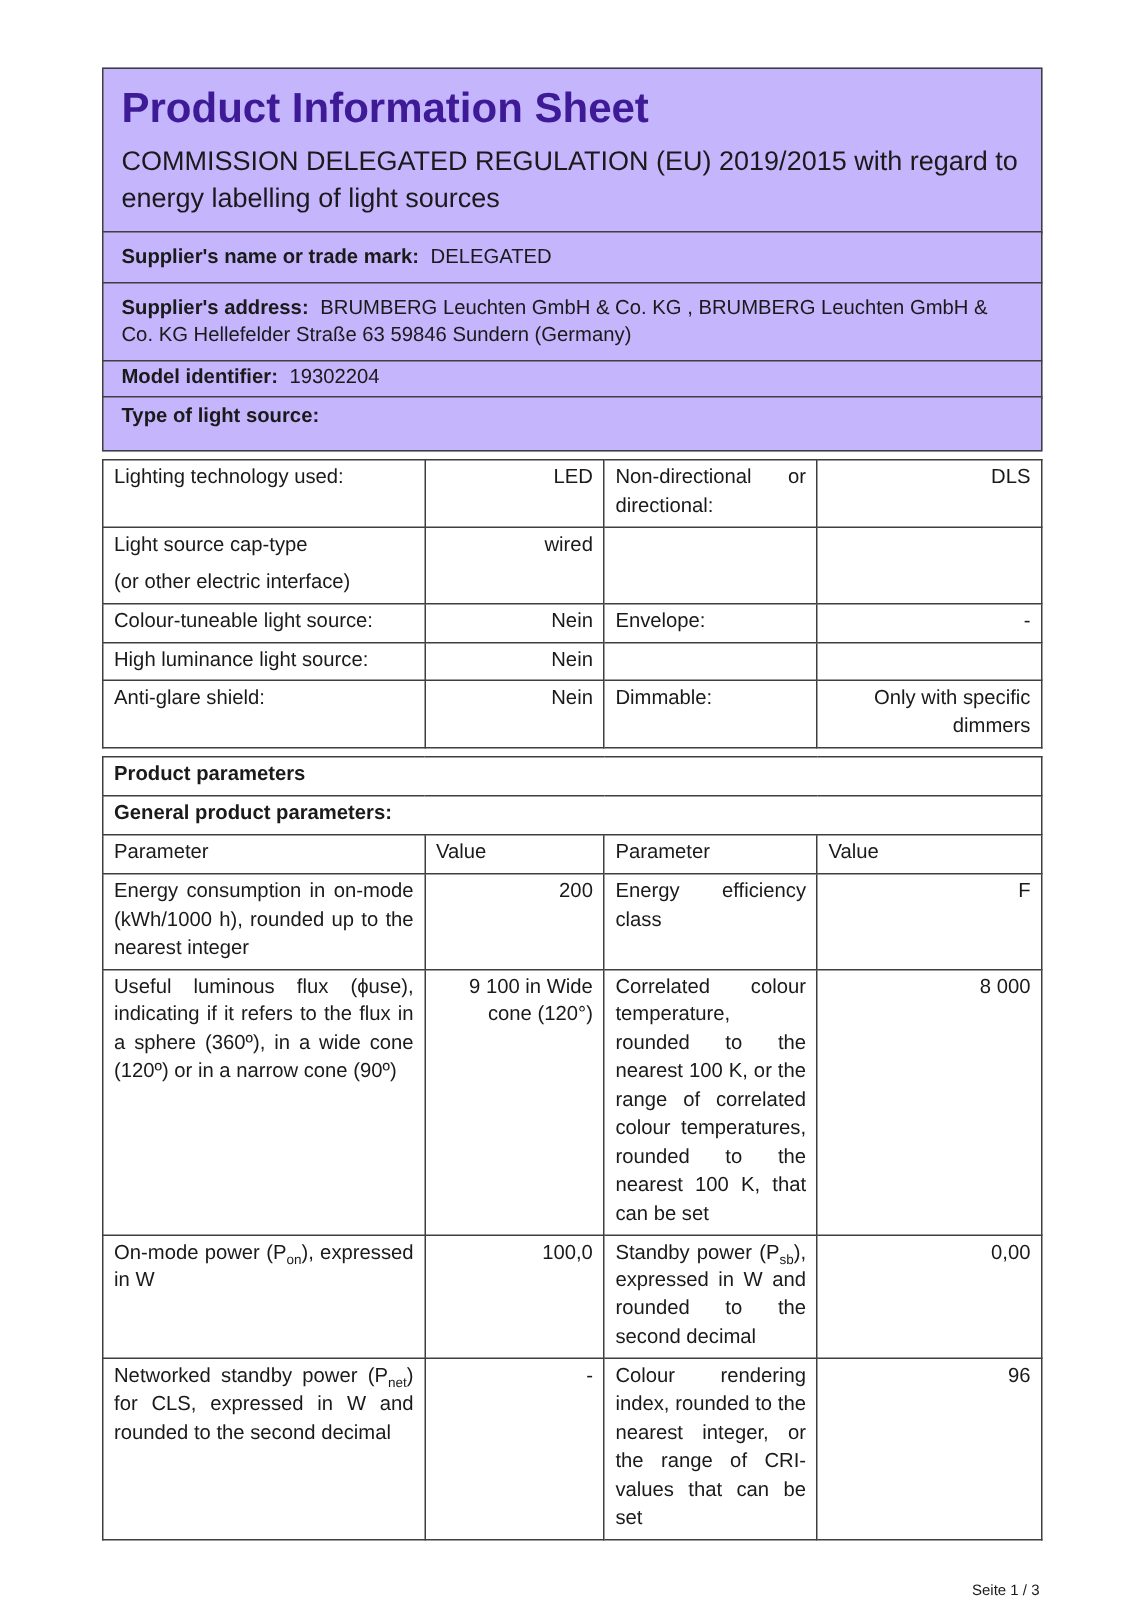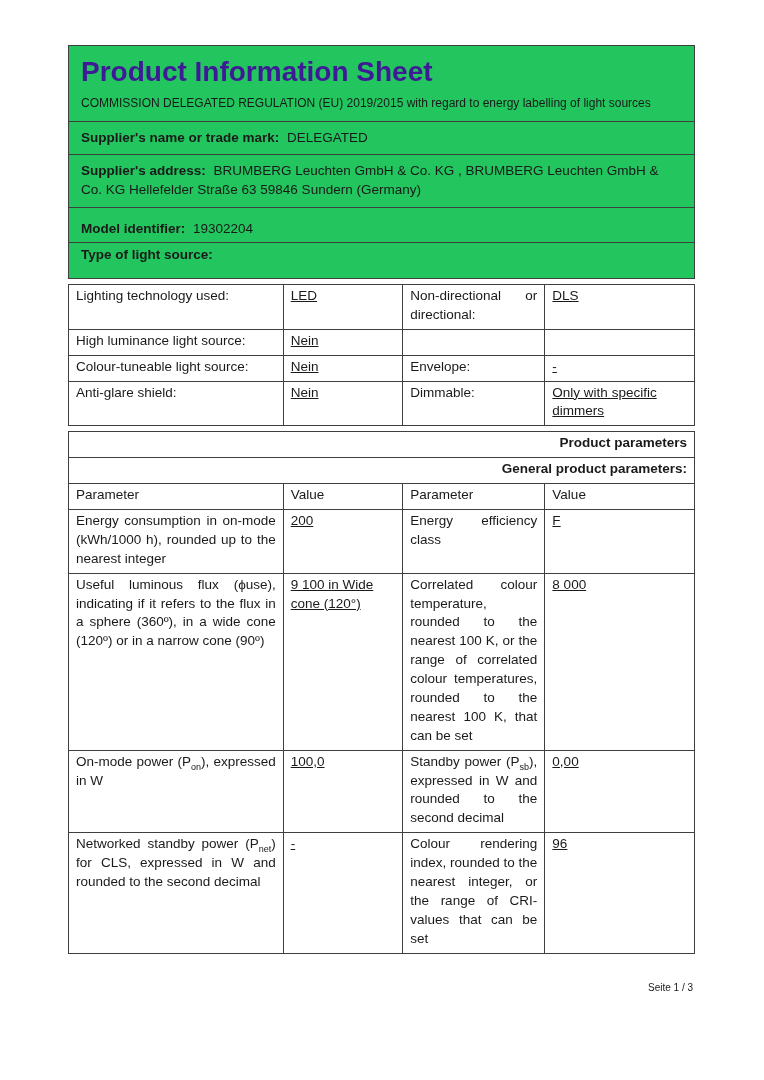--- a/index.html
+++ b/index.html
@@ -12,55 +12,55 @@
     overflow: hidden;
   }
   .sheet {
     position: absolute;
     left: 68px; top: 45px;
     width: 627px;
   }
   .sect {
     width: 100%;
     border: 1.5px solid #3f3f3f;
-    background: #22c55e;
+    background: #c4b5fd;
   }
   .merge { margin-top: -1.5px; }          
   .gap   { margin-top: 5px; }             
   .header-sect { padding: 8px 12px 10px 12px; }
   h1.title {
     font-size: 28px;
     font-weight: bold;
     color: #3e1a96;
     line-height: 1.25;
     margin-bottom: 6px;
   }
   .regulation {
-    font-size: 12px;
+    font-size: 18px;
     line-height: 1.38;
     color: #1a1a1a;
   }
   .info-row { padding: 7px 12px; font-size: 13.5px; line-height: 1.4; }
   .b { font-weight: bold; }
   .info-row .val { margin-left: 4px; }
   table.grid {
     width: 100%;
     border-collapse: collapse;
     table-layout: fixed;
     font-size: 13.5px;
   }
   table.grid, table.grid td { border: 1.5px solid #3f3f3f; }
   table.grid td {
     vertical-align: top;
     padding: 2px 7px 4px 7px;
     line-height: 1.4;
   }
   td.lbl { text-align: justify; }
-  td.val { text-align: left; text-decoration: underline; }
-  td.band { text-align: right; font-weight: bold; padding: 2px 6px; }
+  td.val { text-align: right; }
+  td.band { text-align: left; font-weight: bold; padding: 2px 6px; }
   .cap-line2 { margin-top: 6px; }
   col.c0 { width: 34.3%; }
   col.c1 { width: 19.1%; }
   col.c2 { width: 22.7%; }
   col.c3 { width: 23.9%; }
   sub { font-size: 9px; line-height: 0; }
   .footer {
     margin-top: 28px;
     text-align: right;
     font-size: 10px;
@@ -81,21 +81,21 @@
   <section class="sect merge info-row">
     <span class="b">Supplier's name or trade mark:</span>
     <span class="val">DELEGATED</span>
   </section>
 
   <section class="sect merge info-row">
     <span class="b">Supplier's address:</span>
     <span class="val">BRUMBERG Leuchten GmbH &amp; Co. KG , BRUMBERG Leuchten GmbH &amp; Co. KG Hellefelder Straße 63 59846 Sundern (Germany)</span>
   </section>
 
-  <section class="sect merge info-row" style="padding-top:12px;padding-bottom:4px;">
+  <section class="sect merge info-row" style="padding-top:1px;padding-bottom:4px;">
     <span class="b">Model identifier:</span>
     <span class="val">19302204</span>
   </section>
 
   <section class="sect merge info-row" style="padding-top:3px;padding-bottom:13px;">
     <span class="b">Type of light source:</span>
   </section>
 
   <table class="grid gap">
     <colgroup>
@@ -105,30 +105,39 @@
         <col class="c3">
       </colgroup>
     <tbody>
       <tr>
         <td class="lbl">Lighting technology used:</td>
         <td class="val">LED</td>
         <td class="lbl">Non-directional or directional:</td>
         <td class="val">DLS</td>
       </tr>
       <tr>
-        <td class="lbl">High luminance light source:</td>
-        <td class="val">Nein</td>
+        <td class="lbl">
+          <div>Light source cap-type</div>
+          <div class="cap-line2">(or other electric interface)</div>
+        </td>
+        <td class="val">wired</td>
         <td class="lbl"></td>
         <td class="val"></td>
       </tr>
       <tr>
         <td class="lbl">Colour-tuneable light source:</td>
         <td class="val">Nein</td>
         <td class="lbl">Envelope:</td>
         <td class="val">-</td>
+      </tr>
+      <tr>
+        <td class="lbl">High luminance light source:</td>
+        <td class="val">Nein</td>
+        <td class="lbl"></td>
+        <td class="val"></td>
       </tr>
       <tr>
         <td class="lbl">Anti-glare shield:</td>
         <td class="val">Nein</td>
         <td class="lbl">Dimmable:</td>
         <td class="val">Only with specific dimmers</td>
       </tr>
     </tbody>
   </table>
 

